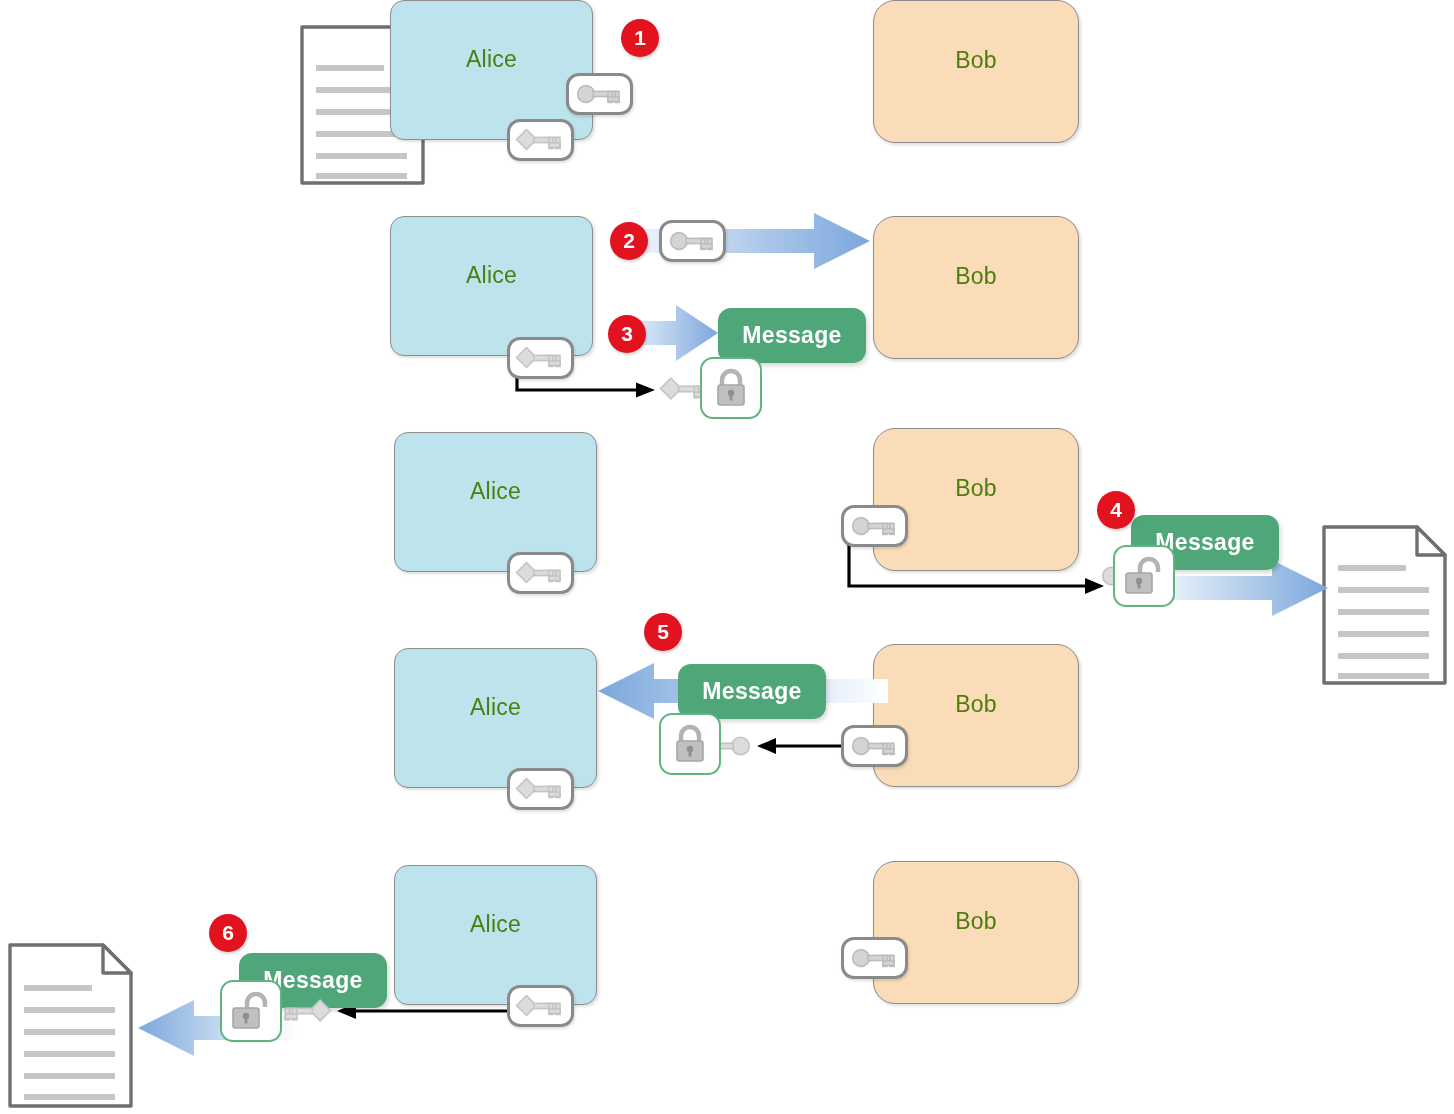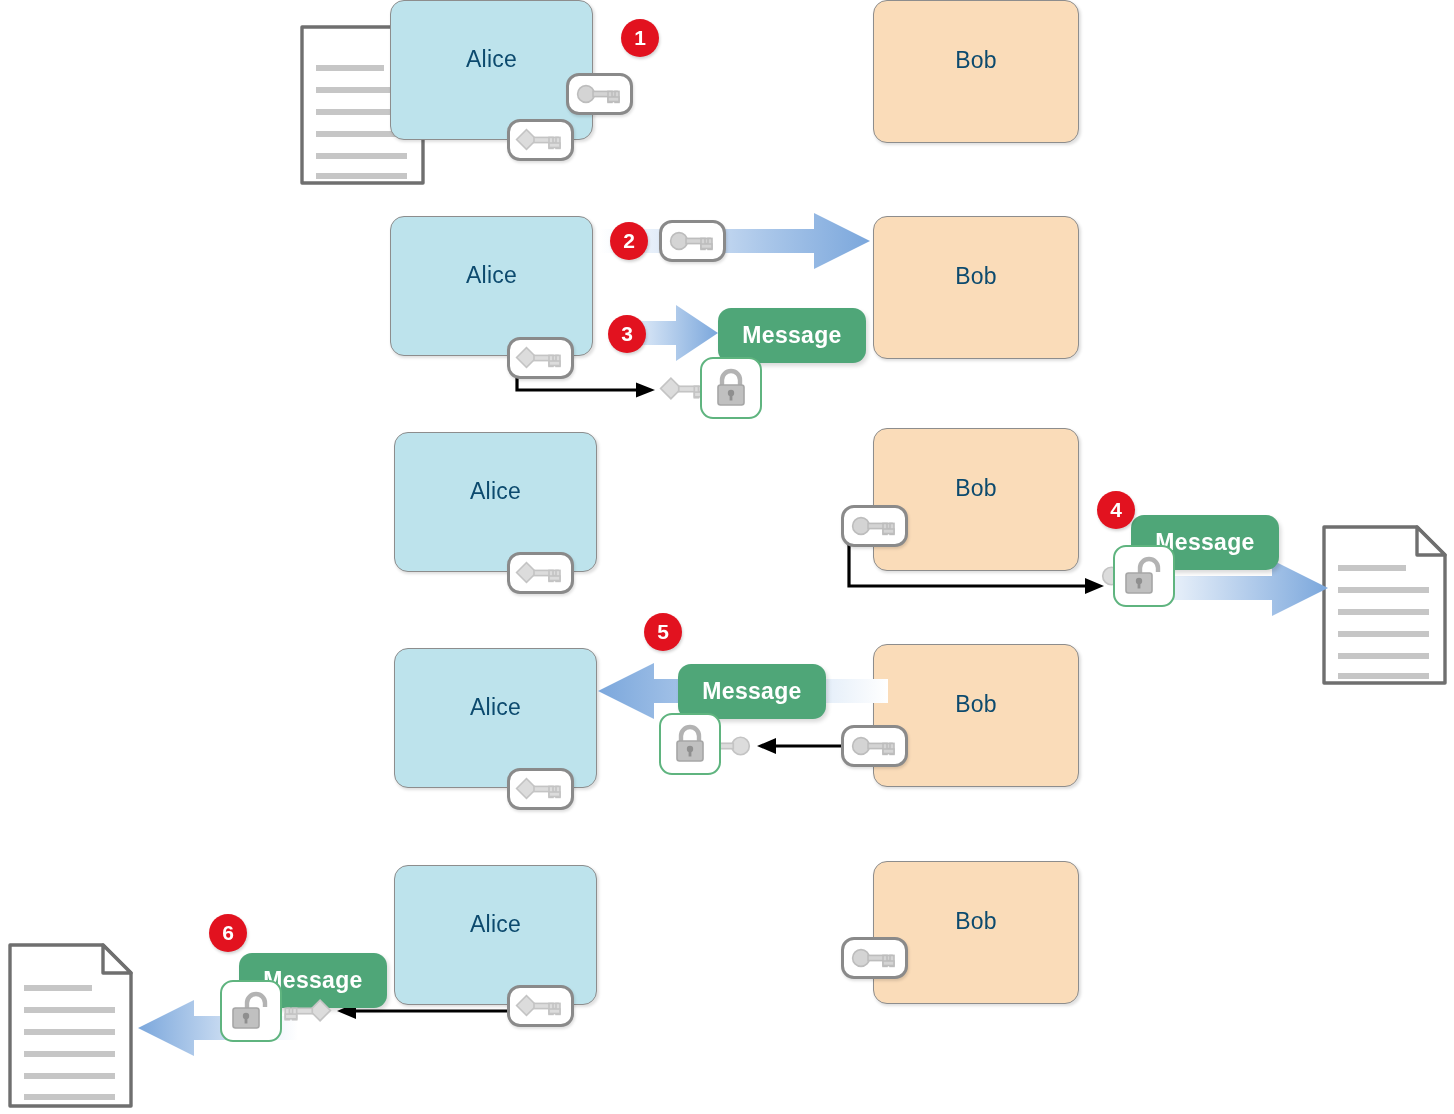--- a/index.html
+++ b/index.html
@@ -2,23 +2,23 @@
 <html><head>
 <meta charset="utf-8">
 <style>
   html,body{margin:0;padding:0;background:#ffffff;}
   body{width:1454px;height:1114px;font-family:"Liberation Sans",sans-serif;}
   #stage{position:relative;width:1454px;height:1114px;overflow:hidden;background:#fff;}
 
   .node{position:absolute;border-radius:14px;border:1.6px solid #8d8d8d;
         box-sizing:border-box;box-shadow:1.5px 2px 3px rgba(0,0,0,.13);}
   .node.alice{background:#bde3ec;}
-  .node.bob{background:#fadcb9;}
+  .node.bob{background:#fadcb9;border-radius:22px;}
   .node .label{position:absolute;left:0;right:0;top:42%;transform:translateY(-50%);
-        text-align:center;font-size:23px;color:#0c4a6e;letter-spacing:.2px;}
+        text-align:center;font-size:23px;color:#4d7c0f;letter-spacing:.2px;}
 
   .doc{position:absolute;}
   .badge-num{position:absolute;width:38px;height:38px;border-radius:50%;
         background:#e2121f;color:#fff;font-size:21px;font-weight:bold;
         display:flex;align-items:center;justify-content:center;
         box-shadow:1px 2px 3px rgba(0,0,0,.18);z-index:40;}
 
   .msg{position:absolute;background:#4fa678;border-radius:13px;
         box-shadow:2px 3px 4px rgba(0,0,0,.15);z-index:25;
         display:flex;align-items:center;justify-content:center;}

